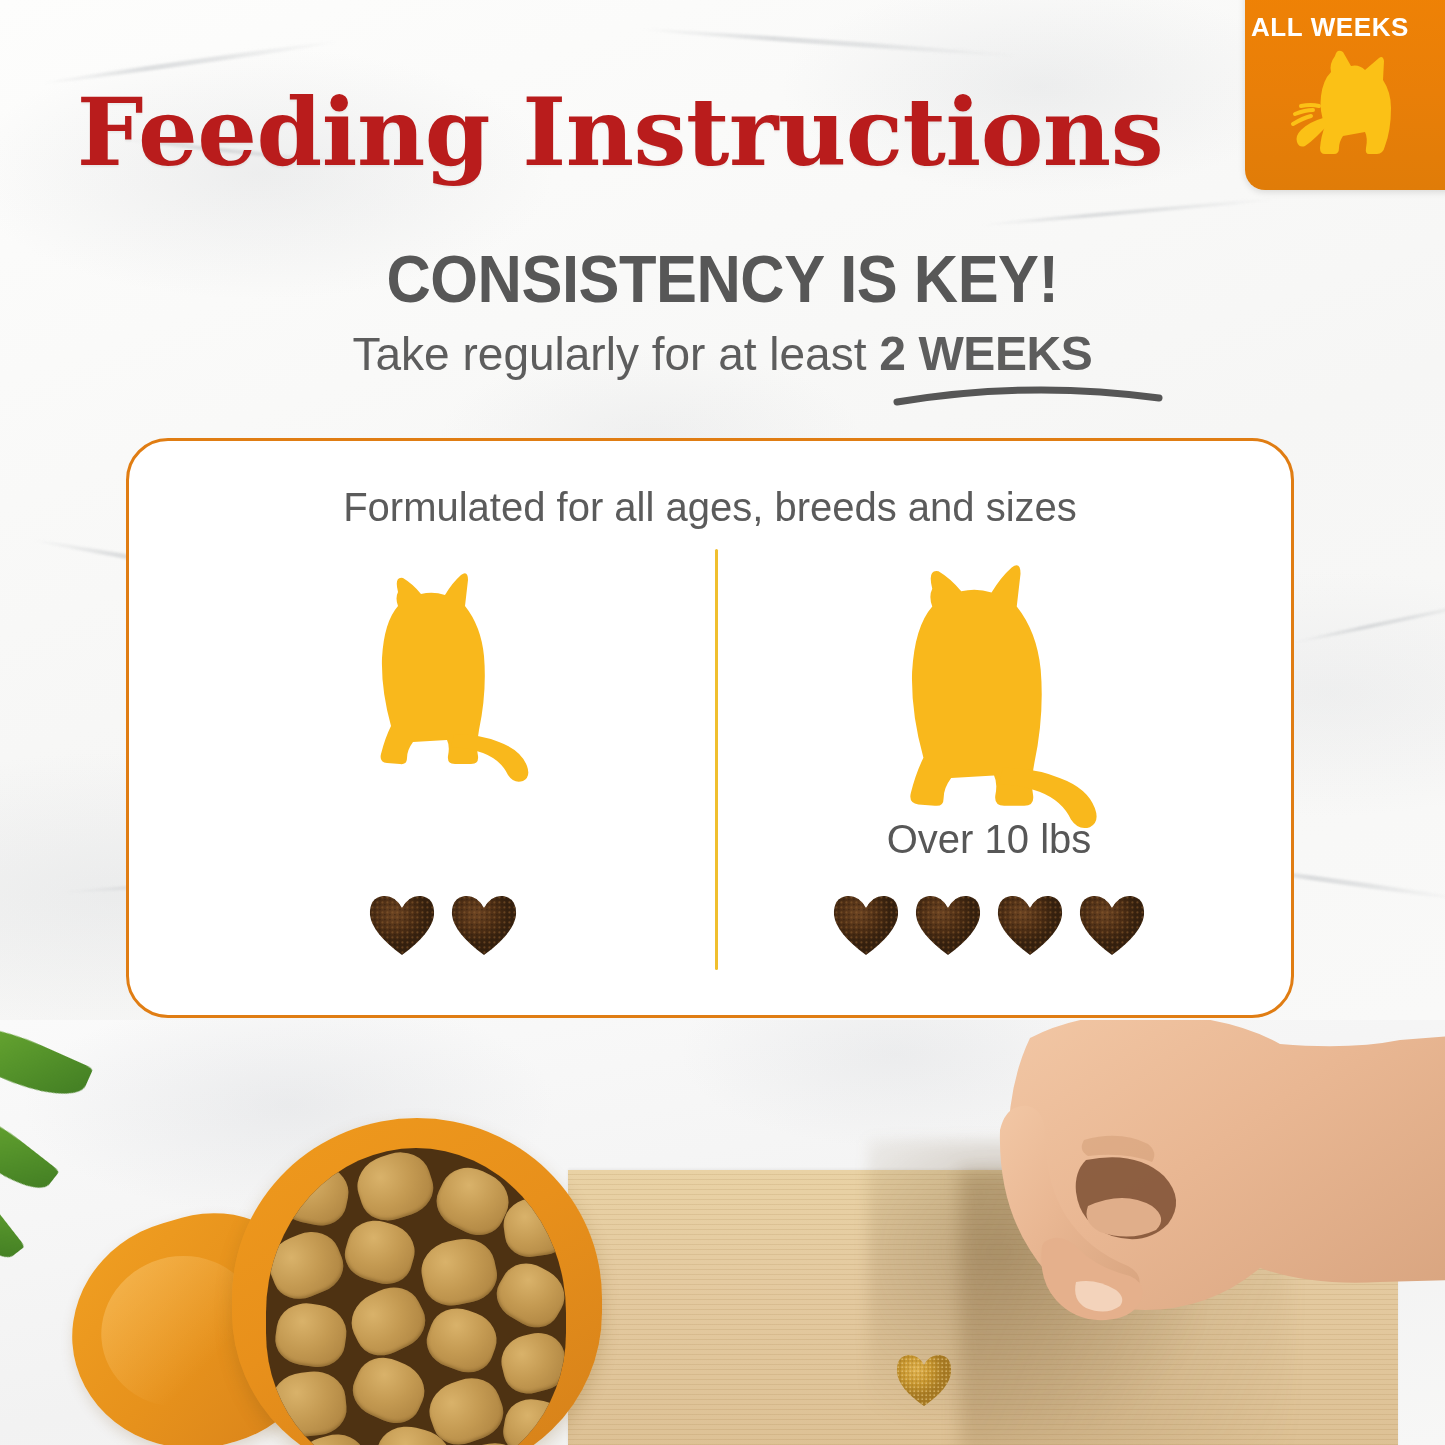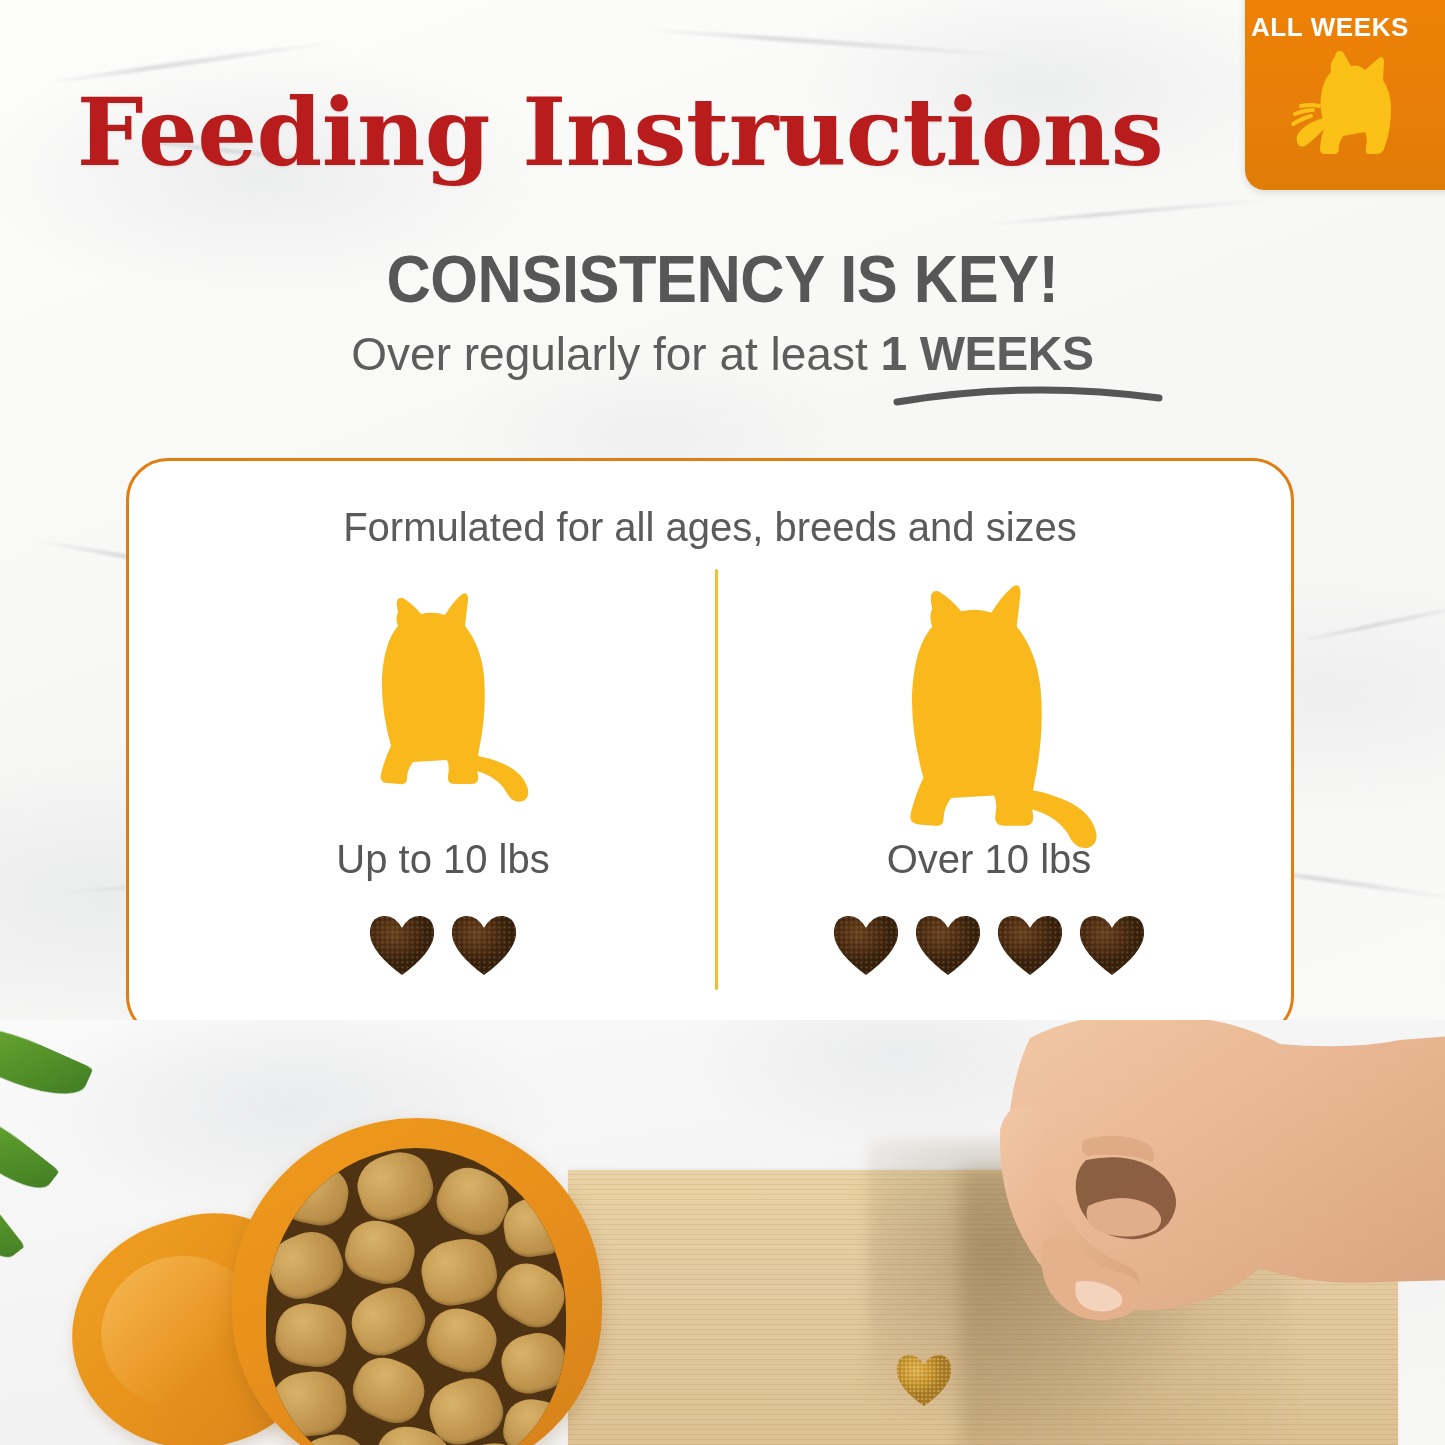--- a/index.html
+++ b/index.html
@@ -128,21 +128,20 @@
   .card {
     position: absolute;
     left: 126px;
     top: 438px;
     width: 1168px;
     height: 580px;
     background: #ffffff;
     border: 3px solid #e07d13;
     border-radius: 42px;
     box-sizing: border-box;
-    margin-top: 20px;
   }
   .card-sub {
     position: absolute;
     left: 0;
     right: 0;
     top: 44px;
     text-align: center;
     color: #5b5b5b;
     font-size: 40px;
     font-family: "Liberation Sans", sans-serif;
@@ -346,39 +345,38 @@
       <path fill="#fbc116" d="M22 60 Q32 58 40 60" stroke="#fbc116" stroke-width="4" stroke-linecap="round"></path>
       <path stroke="#fbc116" stroke-width="4" stroke-linecap="round" fill="none" d="M16 68 Q26 64 34 64"></path>
       <path stroke="#fbc116" stroke-width="4" stroke-linecap="round" fill="none" d="M14 78 Q24 72 32 70"></path>
     </svg>
   </div>
 
   <div class="title">Feeding Instructions</div>
   <div class="subtitle">CONSISTENCY IS KEY!</div>
 
   <div class="tagline">
-    <span>Over regularly for at least </span><span class="strong">1 WEEKS</span>
+    <span>Take regularly for at least </span><span class="strong">2 WEEKS</span>
   </div>
 
   <svg class="swoosh" viewBox="0 0 270 30" xmlns="http://www.w3.org/2000/svg">
     <path d="M4 24 Q135 2 266 20" stroke="#565656" stroke-width="7" stroke-linecap="round" fill="none"></path>
   </svg>
 
   <div class="card">
     <div class="card-sub">Formulated for all ages, breeds and sizes</div>
     <div class="divider"></div>
 
     <div class="col col-left">
       <div class="cat-wrap small">
         <svg width="184" height="214" viewBox="0 0 184 214" xmlns="http://www.w3.org/2000/svg">
           <path fill="#f9b81c" d="M47 22 Q43 6 52 8 Q62 14 70 24 Q82 21 94 25 Q101 13 110 5 Q117 0 117 10 L114 36 Q130 56 133 86 Q136 122 128 160 Q125 176 127 186 Q128 194 120 194 L104 194 Q96 194 97 186 Q99 176 96 170 L62 172 Q56 180 56 188 Q56 195 49 194 L36 193 Q28 192 30 184 Q34 168 40 156 Q30 120 31 88 Q33 52 47 36 Q44 28 47 22 Z"></path>
           <path fill="#f9b81c" d="M103 164 Q128 164 148 172 Q170 180 176 196 Q180 207 172 211 Q163 214 157 205 Q150 190 132 183 Q116 177 100 177 Z"></path>
         </svg>
       </div>
-      <div class="size-label small">Up to 10 lbs</div>
       <div class="kibble-row">
         <svg class="kibble" viewBox="0 0 72 66" xmlns="http://www.w3.org/2000/svg">
           <defs>
             <radialGradient id="kgA" cx="38%" cy="30%">
               <stop offset="0%" stop-color="#6b4322"></stop>
                 <stop offset="60%" stop-color="#4c2d14"></stop>
                 <stop offset="100%" stop-color="#35200e"></stop>
             </radialGradient>
             <pattern id="kspA" width="5" height="5" patternUnits="userSpaceOnUse">
               <circle cx="1.4" cy="1.4" r="1.1" fill="#8a5c2e" opacity="0.55"></circle>

